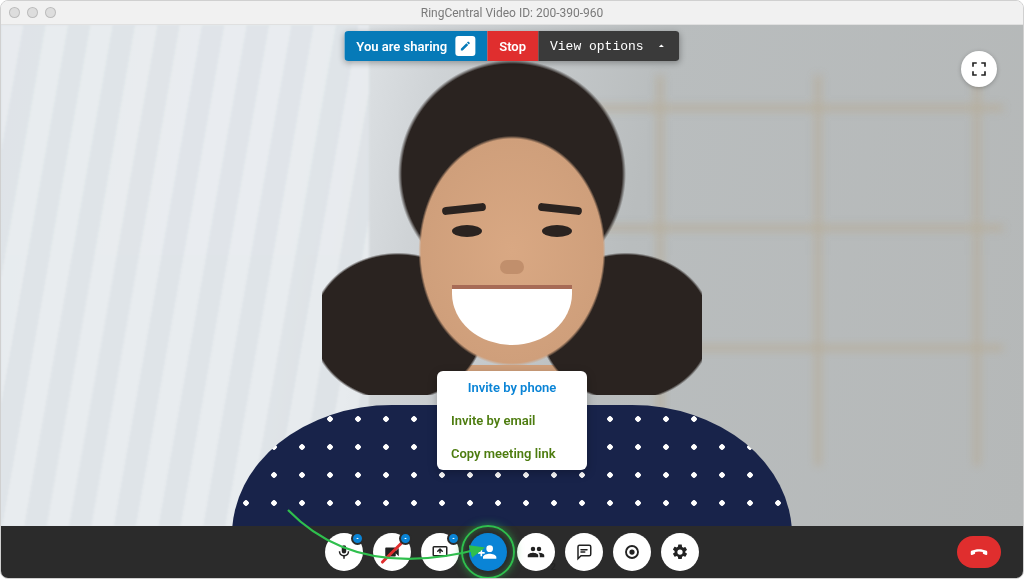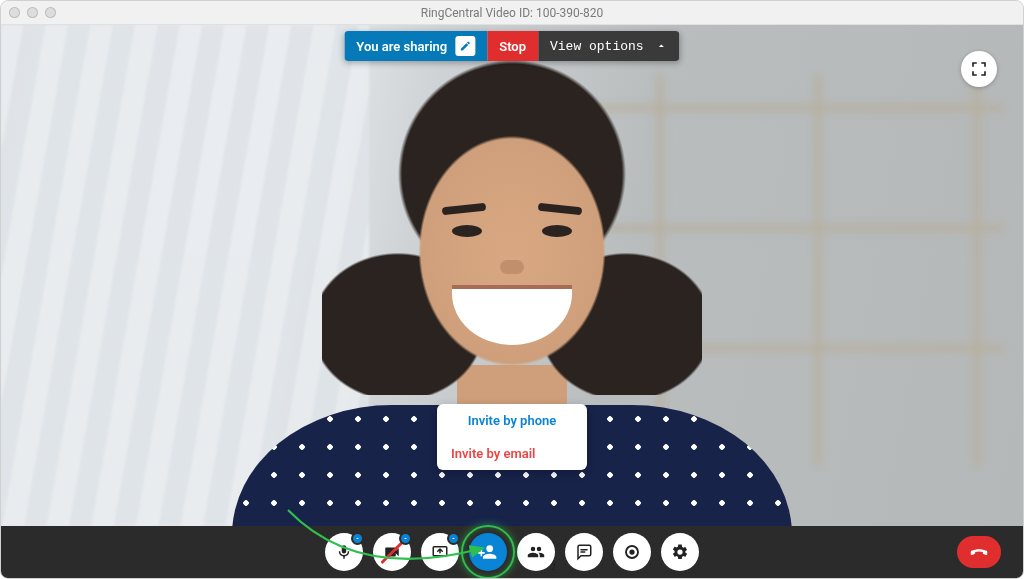--- a/index.html
+++ b/index.html
@@ -240,21 +240,21 @@
     bottom:-7px; left:50%; transform:translateX(-50%);
     width:0;height:0;
     border-left:7px solid transparent;
     border-right:7px solid transparent;
     border-top:7px solid #fff;
   }
   .popover-item {
     padding:9px 14px;
     font-size:13px;
     font-weight:600;
-    color:#ef4444;
+    color:#4d7c0f;
     cursor:pointer;
   }
   .popover-item.active { color:#0a84d6;text-align:center; }
 
   
   .highlight-ring {
     position:absolute;
     width:54px; height:54px;
     border:2px solid #2fbf4d;
     border-radius:50%;
@@ -272,21 +272,21 @@
 <body>
 
 <div class="window">
 
   <div class="title-bar">
     <div class="traffic-lights">
       <span></span>
       <span></span>
       <span></span>
     </div>
-    <div class="window-title">RingCentral Video ID: 100-390-820</div>
+    <div class="window-title">RingCentral Video ID: 200-390-960</div>
   </div>
 
   <div class="video-area">
     <div class="bg-curtain"></div>
     <div class="bg-shelf"></div>
 
     <div class="figure">
       <div class="body"></div>
       <div class="neck"></div>
       <div class="hair"></div>
@@ -321,20 +321,21 @@
 
     <div class="fullscreen-btn">
       <svg width="18" height="18" viewBox="0 0 24 24" fill="none" stroke="#222" stroke-width="2.2">
         <path d="M4 9V4h5M20 9V4h-5M4 15v5h5M20 15v5h-5"></path>
       </svg>
     </div>
 
     <div class="popover" id="popover">
         <div class="popover-item active">Invite by phone</div>
         <div class="popover-item">Invite by email</div>
+        <div class="popover-item">Copy meeting link</div>
       </div>
   </div>
 
   <div class="control-bar">
     <div class="ctrl-group">
 
       <div class="ctrl-btn">
         <svg width="18" height="18" viewBox="0 0 24 24" fill="#222">
             <path d="M12 14a3 3 0 0 0 3-3V6a3 3 0 0 0-6 0v5a3 3 0 0 0 3 3zm5-3a5 5 0 0 1-10 0H5a7 7 0 0 0 6 6.92V21h2v-3.08A7 7 0 0 0 19 11h-2z"></path>
           </svg>

